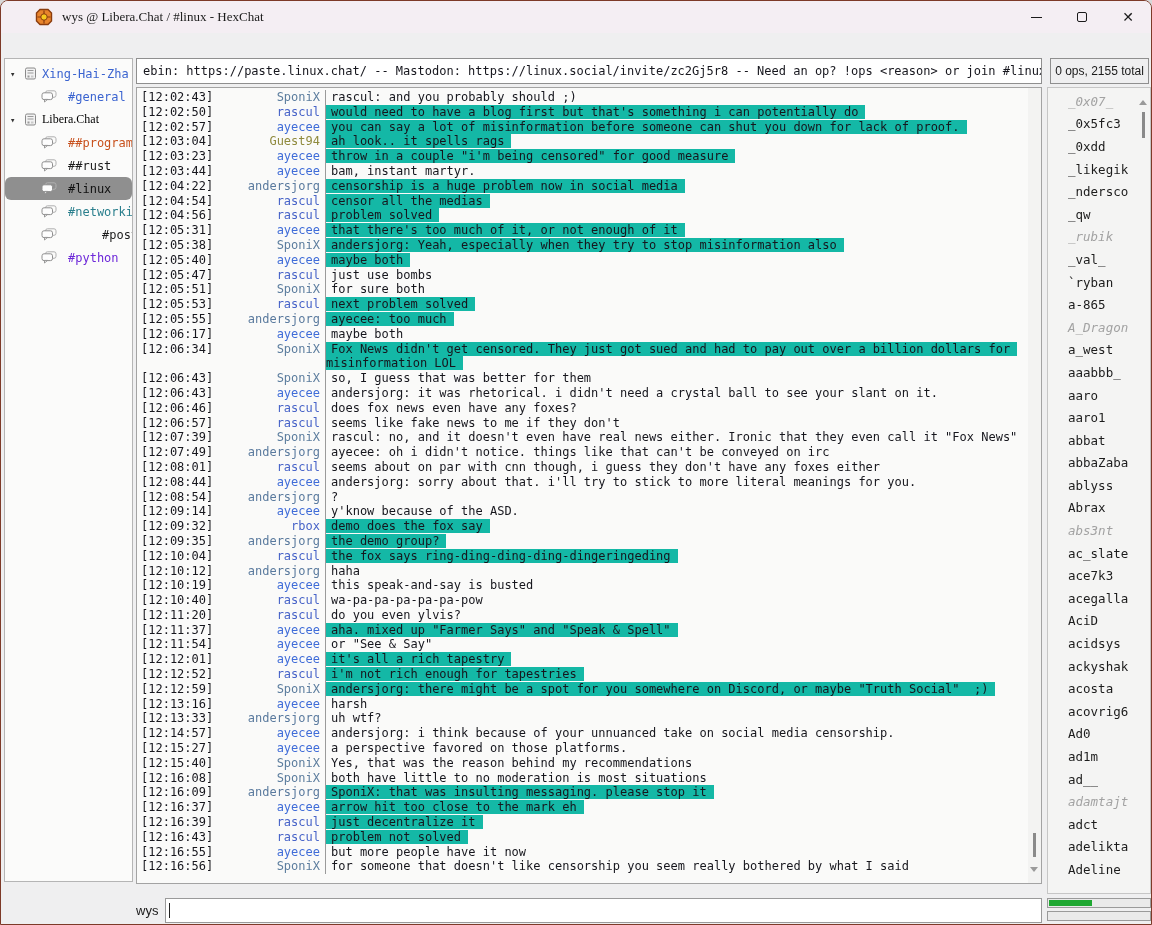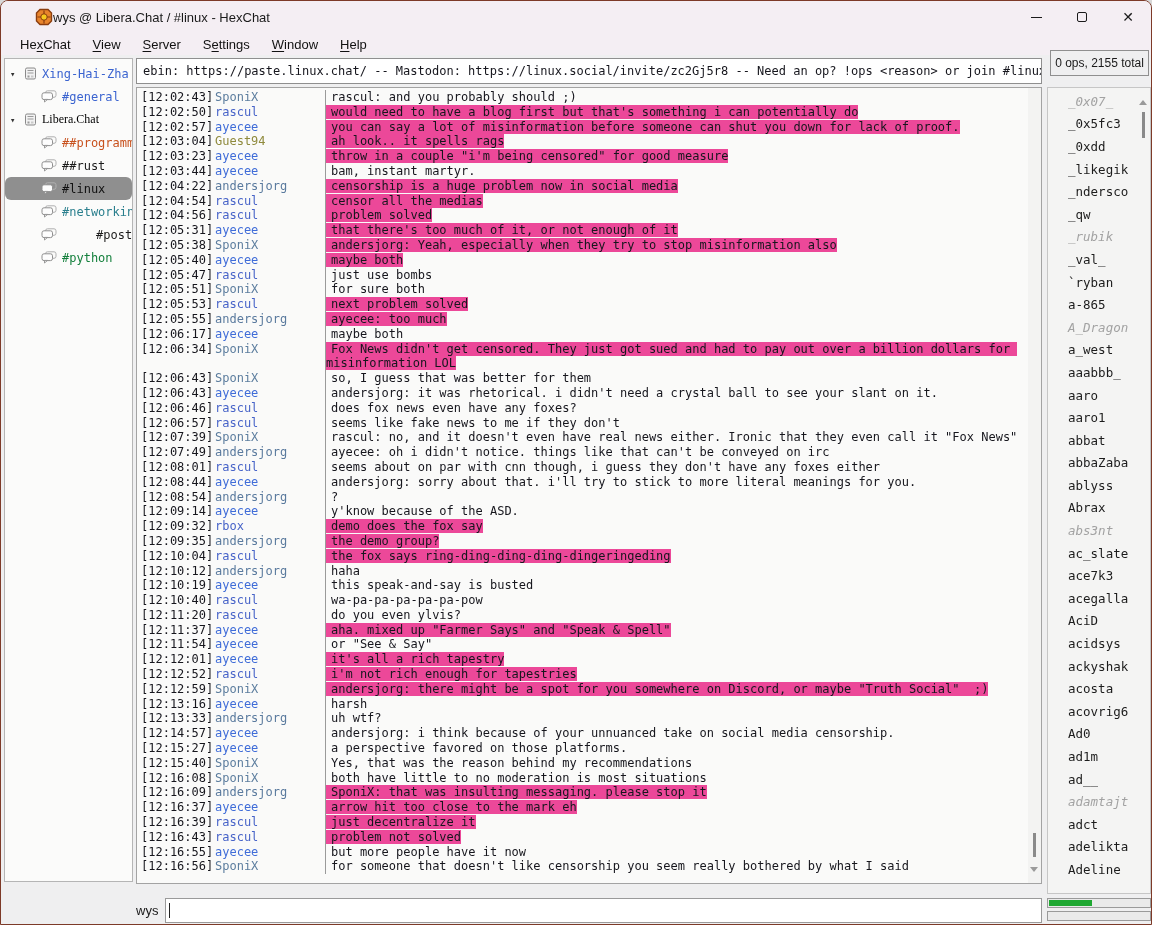--- a/index.html
+++ b/index.html
@@ -6,62 +6,62 @@
   html,body { background:#d8d8d8; }
   .app {
     position:relative; width:1152px; height:925px;
     background:#efeff0; border:1px solid #7d3a28; border-radius:8px 8px 0 0;
     overflow:hidden; font-family:"Liberation Sans", sans-serif; color:#1a1a1a;
   }
   
   .titlebar { position:absolute; left:0; top:0; width:100%; height:32px;
     background:#f4eef3; display:flex; align-items:center; }
   .titlebar .app-icon { margin-left:34px; width:18px; height:18px; flex:none; }
-  .titlebar .title-text { font-size:13px; color:#1a1a1a; }
+  .titlebar .title-text { margin-left:9px; font-size:13px; color:#1a1a1a;font-family:Liberation Serif, serif; }
   .win-controls { position:absolute; right:0; top:0; height:32px; display:flex; }
   .win-btn { width:46px; height:32px; display:flex; align-items:center; justify-content:center; }
   .glyph-min { width:11px; height:1px; background:#1a1a1a; display:block; }
   .glyph-max { width:10px; height:10px; border:1px solid #1a1a1a; border-radius:2px; display:block; }
   .glyph-close { font-size:14px; color:#1a1a1a; line-height:1; }
   
   .menubar { position:absolute; left:0; top:32px; width:100%; height:22px;
     background:#f4eef3; display:flex; align-items:center; padding-left:8px; }
   .menu-item { padding:0 11px; font-size:13px; color:#111; }
   .menu-item u { text-decoration:underline; text-underline-offset:2px; }
   
   .topic-entry { position:absolute; left:135px; top:57px; width:906px; height:26px;
     background:#fff; border:1px solid #8f8f8f; font:12px "DejaVu Sans Mono", monospace;
     color:#16161d; padding:5px 6px; white-space:nowrap; overflow:hidden; }
-  .ops-box { position:absolute; left:1049px; top:49px; width:99px; height:26px;
+  .ops-box { position:absolute; left:1049px; top:57px; width:99px; height:26px;
     background:#efeff0; border:1px solid #8f8f8f; display:flex; align-items:center;
     justify-content:center; font-size:12px; color:#1a1a1a; }
   
   .tree-pane { position:absolute; left:3px; top:57px; width:129px; height:824px;
     background:#fbfbfa; border:1px solid #b5b5b5; overflow:hidden; padding-top:3px;
     font:12px "DejaVu Sans Mono", monospace; }
   .tree-row { height:23px; display:flex; align-items:center; white-space:nowrap; overflow:hidden; }
   .tree-row.server { padding-left:5px; }
-  .tree-row.channel { padding-left:36px; }
+  .tree-row.channel { padding-left:36px;gap:6px; }
   .tree-row.selected { background:#8f8f8f;border-radius:6px; }
   .tree-tri { width:14px; font-size:9px; color:#333; flex:none; }
   .tree-ico { flex:none; margin-right:5px; display:flex; }
   .tree-label { overflow:hidden; }
   
   .chat-box { position:absolute; left:135px; top:86px; width:906px; height:797px;
     background:#fafaf9; border:1px solid #a3a3a3; overflow:hidden; }
   .chat-lines { position:absolute; left:0; top:2px; right:13px; bottom:0;
     font:12px "DejaVu Sans Mono", monospace; line-height:14.8px; overflow:hidden; }
   .chat-row { display:flex; align-items:flex-start; }
   .chat-row .t { width:78px; padding-left:4px; flex:none; color:#16161d; }
-  .chat-row .n { width:110px; flex:none; text-align:left; padding-right:5px;
+  .chat-row .n { width:110px; flex:none; text-align:right; padding-right:5px;
     overflow:hidden; white-space:nowrap; }
   .chat-row .sep { border-left:1px solid #9a9a9a; align-self:stretch; flex:none; }
   .chat-row .m { flex:1; color:#16161d; white-space:pre-wrap; word-break:break-word; padding-right:3px; }
   .chat-row .m > span { padding-left:5px; }
-  .chat-row .m > span.hl { background:#ec4899; }
+  .chat-row .m > span.hl { background:#14b8a6; padding-right:7px; }
   .chat-scroll { position:absolute; top:0; right:0; width:13px; bottom:0; background:#f3f3f2; }
   .chat-scroll .thumb { position:absolute; right:5px; bottom:26px; width:3px; height:24px; background:#8a8a8a; }
   .chat-scroll .arr-down { position:absolute; bottom:7px; left:2px; width:0; height:0;
     border:4px solid transparent; border-top:5px solid #9a9a9a; }
   
   .userlist-box { position:absolute; left:1046px; top:86px; width:104px; height:807px;
     background:#f4f4f3; border:1px solid #c6c6c6; overflow:hidden;
     font:12.5px "DejaVu Sans Mono", monospace; padding-top:2px; }
   .user-row { height:22.6px; display:flex; align-items:center; padding-left:20px;
     color:#1c1c1c; white-space:nowrap; overflow:hidden; }
@@ -108,28 +108,20 @@
         </div>
       <div class="win-btn">
           <span class="glyph-max"></span>
         </div>
       <div class="win-btn">
           <span class="glyph-close">✕</span>
         </div>
     </div>
   </div>
 
-  <div class="menubar">
-      <span class="menu-item">He<u>x</u>Chat</span>
-      <span class="menu-item"><u>V</u>iew</span>
-      <span class="menu-item"><u>S</u>erver</span>
-      <span class="menu-item">S<u>e</u>ttings</span>
-      <span class="menu-item"><u>W</u>indow</span>
-      <span class="menu-item"><u>H</u>elp</span>
-    </div>
 
   <div class="topic-entry">ebin: https://paste.linux.chat/ -- Mastodon: https://linux.social/invite/zc2Gj5r8 -- Need an op? !ops &lt;reason&gt; or join #linux-ops</div>
   <div class="ops-box">0 ops, 2155 total</div>
 
   <div class="tree-pane">
       <div class="tree-row server">
     <span class="tree-tri">▾</span>
     <span class="tree-ico">
       <svg width="13" height="13" viewBox="0 0 13 13">
         <rect x="1.5" y="1" width="10" height="11" rx="1.5" fill="#f2f2f2" stroke="#8a8a8a"></rect>
@@ -215,21 +207,21 @@
     <span class="tree-label" style="color: rgb(27, 27, 27); margin-left: 34px;">#postgresq</span>
   </div>
       <div class="tree-row channel">
     <span class="tree-ico">
       <svg width="16" height="13" viewBox="0 0 16 13">
         <rect x="4.5" y="0.8" width="10.5" height="6.5" rx="2" fill="none" stroke="#b0b0b0"></rect>
         <rect x="1" y="2.8" width="10.5" height="6.8" rx="2" fill="#fdfdfd" stroke="#8f8f8f"></rect>
         <path d="M3.5 9.4 L3.5 12 L6.6 9.4 Z" fill="#fdfdfd" stroke="#8f8f8f" stroke-width="0.9"></path>
       </svg>
     </span>
-    <span class="tree-label" style="color: #15803d;">#python</span>
+    <span class="tree-label" style="color: #6d28d9;">#python</span>
   </div>
     </div>
 
   <div class="chat-box">
     <div class="chat-lines">
         <div class="chat-row">
     <span class="t">[12:02:43]</span>
     <span class="n" style="color: rgb(92, 125, 158);">SponiX</span>
     <span class="sep"></span>
     <span class="m"><span>rascul: and you probably should ;)</span></span>

